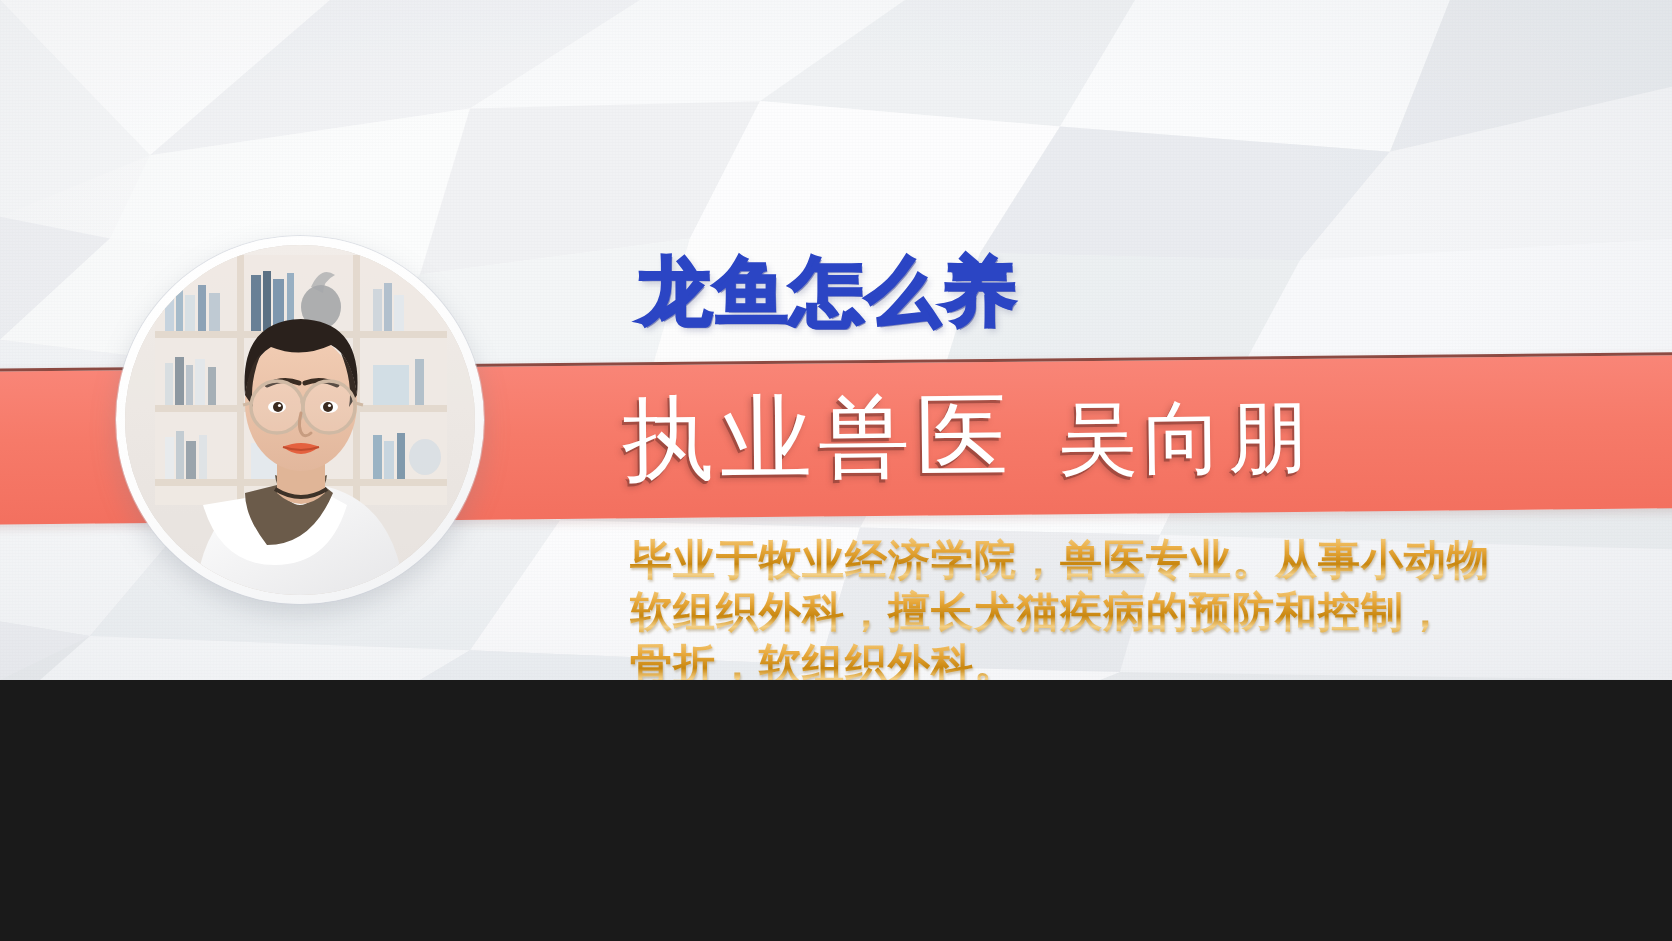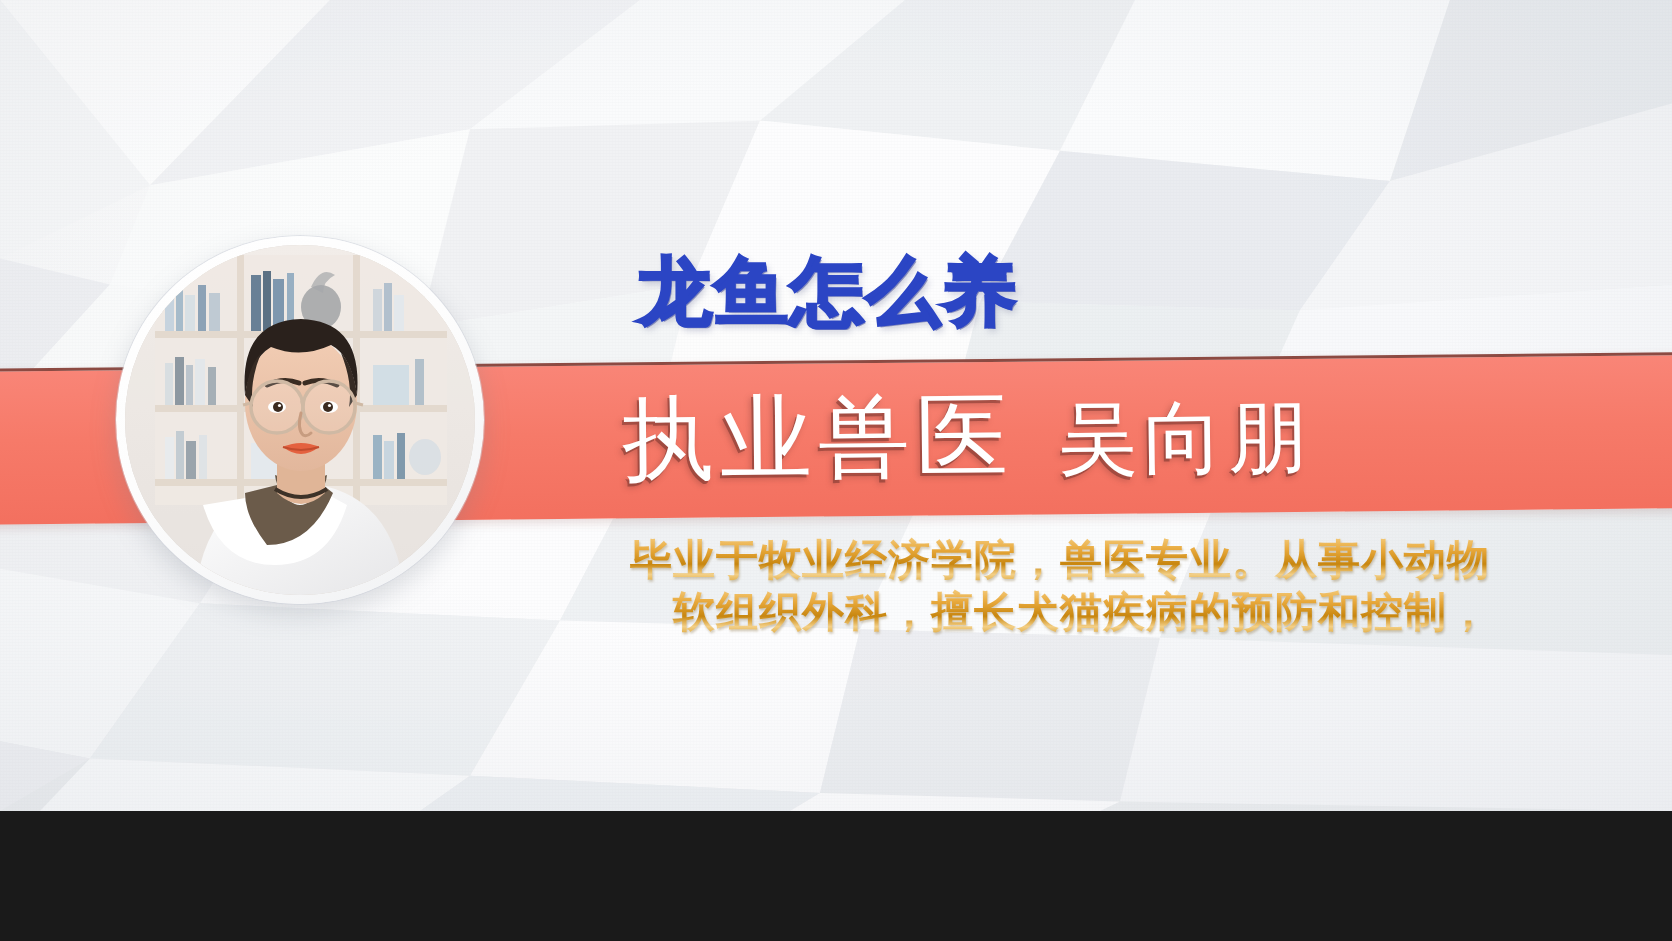--- a/index.html
+++ b/index.html
@@ -4,21 +4,21 @@
 <title>Expert Intro Card</title>
 <style>
   html, body {
     margin: 0;
     padding: 0;
     background: #1a1a1a;
   }
   #stage {
     position: relative;
     width: 1672px;
-    height: 811px;
+    height: 680px;
     overflow: hidden;
     font-family: "Liberation Sans", "DejaVu Sans", sans-serif;
     background: #f2f3f5;
   }
 
   
   .bg-svg {
     position: absolute;
     inset: 0;
     width: 100%;
@@ -140,21 +140,20 @@
       -2px 3px 0 rgba(120,52,46,.55),
       -3px 4px 6px rgba(110,48,42,.35);
   }
 
   .bio {
     position: absolute;
     left: 630px;
     top: 534px;
     width: 860px;
     z-index: 6;
-    text-align: right;
   }
   .bio-line {
     font-family: "DejaVu Sans", "Liberation Sans", sans-serif;
     font-size: 42px;
     font-weight: 700;
     line-height: 52px;
     letter-spacing: 1px;
     white-space: nowrap;
     background: linear-gradient(180deg, #f6d28a 0%, #e8a93c 30%, #c8860f 58%, #f3cf86 78%, #d69a22 100%);
     -webkit-background-clip: text;
@@ -330,15 +329,16 @@
   <div class="title">龙鱼怎么养</div>
 
   <div class="role-line">
     <span class="role-title">执业兽医</span>
     <span class="role-name">吴向朋</span>
   </div>
 
   <div class="bio">
     <div class="bio-line">毕业于牧业经济学院，兽医专业。从事小动物</div>
     <div class="bio-line">软组织外科，擅长犬猫疾病的预防和控制，</div>
+    <div class="bio-line">骨折，软组织外科。</div>
   </div>
 
 </div>
 
 </body></html>

